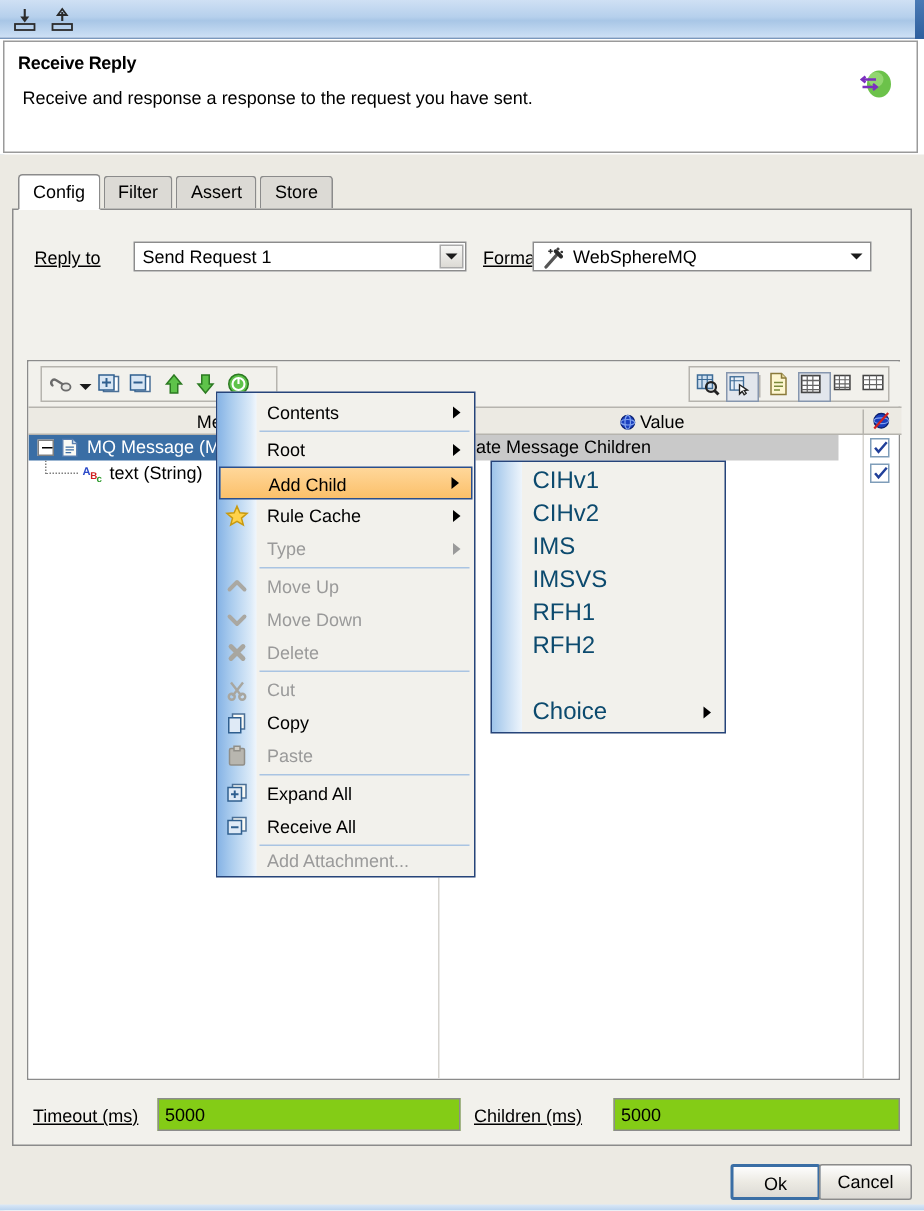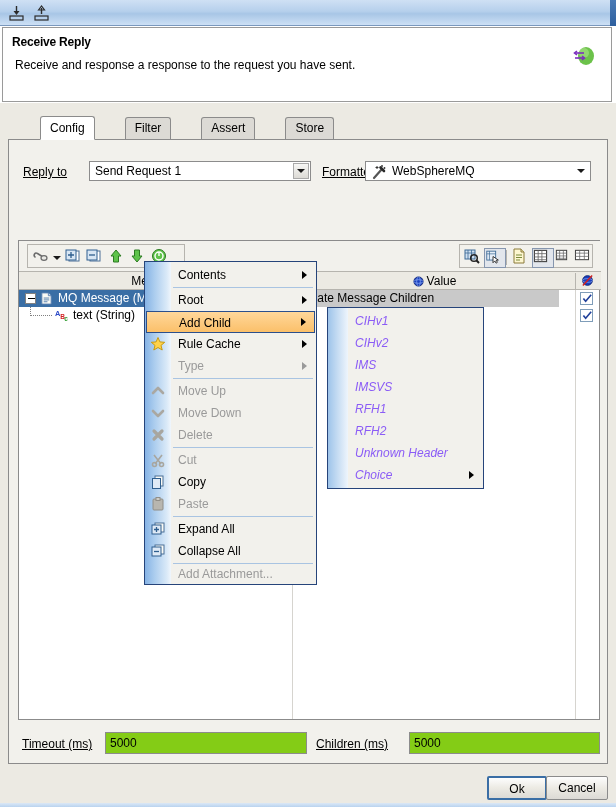--- a/index.html
+++ b/index.html
@@ -64,21 +64,20 @@
   .tab {
     position:relative; float:left; height:22px; line-height:21px;
     padding:0 9px; margin-right:2px;
     font-size:12px; color:#000;
     background:#dcdad5;
     border:1px solid #8b8b8b;
     border-bottom:none;
     border-radius:3px 3px 0 0;
     box-sizing:border-box; cursor:default;
     white-space:nowrap;
-    margin-left:28px;
   }
   .tab.active {
     background:#ffffff;
     height:24px; line-height:22px;
     margin-top:-1px;
     z-index:3;
     border-bottom:1px solid #ffffff;
   }
   .tabpanel {
     position:absolute; left:8px; top:36px; width:600px; height:625px;
@@ -233,21 +232,21 @@
   .submenu{
     position:absolute; background:#f2f1ec;
     border:1px solid #26447a; box-sizing:border-box; z-index:60;
   }
   .submenu .gutter{
     position:absolute; left:0; top:0; width:20px; height:100%;
     background: linear-gradient(to right,#9ec4ea 0%,#c7ddf3 50%,#eef5fc 100%);
   }
   .smi{
     position:absolute; left:0; width:100%; height:22px;
-    font-size:12px; line-height:22px; color:#8b5cf6; box-sizing:border-box; cursor:default;font-style:italic;
+    font-size:16px; line-height:22px; color:#0c4a6e; box-sizing:border-box; cursor:default;
   }
   .smi .mtext{ position:absolute; left:27px; top:0; white-space:nowrap;}
   .smi .msub{
     position:absolute; right:9px; top:7px;
     width:0;height:0;border-top:4px solid transparent;border-bottom:4px solid transparent;
     border-left:5px solid #000;
   }
 </style>
 </head>
 <body>
@@ -301,21 +300,21 @@
 
       <div class="lbl" style="left:14px; top:25px;">Reply to</div>
       <div class="combo" style="left:80px; top:21px; width:222px;">
         <div class="ctext">Send Request 1</div>
         <div class="cbtn">
             <span class="arrow-dn"></span>
           </div>
       </div>
 
       <div class="lbl" style="left:313px; top:25px;">Formatter</div>
-      <div class="combo plain" style="left:356px; top:21px; width:226px;">
+      <div class="combo plain" style="left:346px; top:21px; width:226px;">
         <div class="wand">
           <svg width="16" height="16" viewBox="0 0 16 16">
             <path d="M3 14 L11 5" stroke="#555" stroke-width="2.2" stroke-linecap="round"></path>
             <path d="M9.5 3.5 L13 7" stroke="#2b2b2b" stroke-width="2.6" stroke-linecap="round"></path>
             <path d="M6 2 L6 5 M4.5 3.5 L7.5 3.5" stroke="#333" stroke-width="1"></path>
             <path d="M11 1 L11 3 M10 2 L12 2" stroke="#333" stroke-width="0.9"></path>
             <circle cx="13.5" cy="4" r="0.9" fill="#333"></circle>
           </svg>
         </div>
         <div class="ctext" style="left:26px;">WebSphereMQ</div>
@@ -591,21 +590,21 @@
             <span class="mtext">Expand All</span>
           </div>
           <div class="mi" style="top:278px;">
             <span class="micon">
               <svg width="16" height="16" viewBox="0 0 16 16">
                 <rect x="5" y="2" width="9" height="9" fill="#fafaf5" stroke="#4a6f96" stroke-width="1"></rect>
                 <rect x="2" y="4" width="9" height="9" fill="#dfeaf6" stroke="#2f5f8f" stroke-width="1"></rect>
                 <path d="M4 8.5 L9 8.5" stroke="#2f5f8f" stroke-width="1.3"></path>
               </svg>
             </span>
-            <span class="mtext">Collapse All</span>
+            <span class="mtext">Receive All</span>
           </div>
           <div class="msep" style="top:301px; width:140px;"></div>
 
           <div class="mi disabled" style="top:301px;">
             <span class="mtext">Add Attachment...</span>
           </div>
         </div>
 
         <div class="submenu" style="left:308px; top:66px; width:157px; height:182px;">
           <div class="gutter"></div>
@@ -619,23 +618,20 @@
               <span class="mtext">IMS</span>
             </div>
           <div class="smi" style="top:68px;">
               <span class="mtext">IMSVS</span>
             </div>
           <div class="smi" style="top:90px;">
               <span class="mtext">RFH1</span>
             </div>
           <div class="smi" style="top:112px;">
               <span class="mtext">RFH2</span>
-            </div>
-          <div class="smi" style="top:134px;">
-              <span class="mtext">Unknown Header</span>
             </div>
           <div class="smi" style="top:156px;">
             <span class="mtext">Choice</span>
             <span class="msub"></span>
           </div>
         </div>
 
       </div>
 
       <div class="fieldrow">

